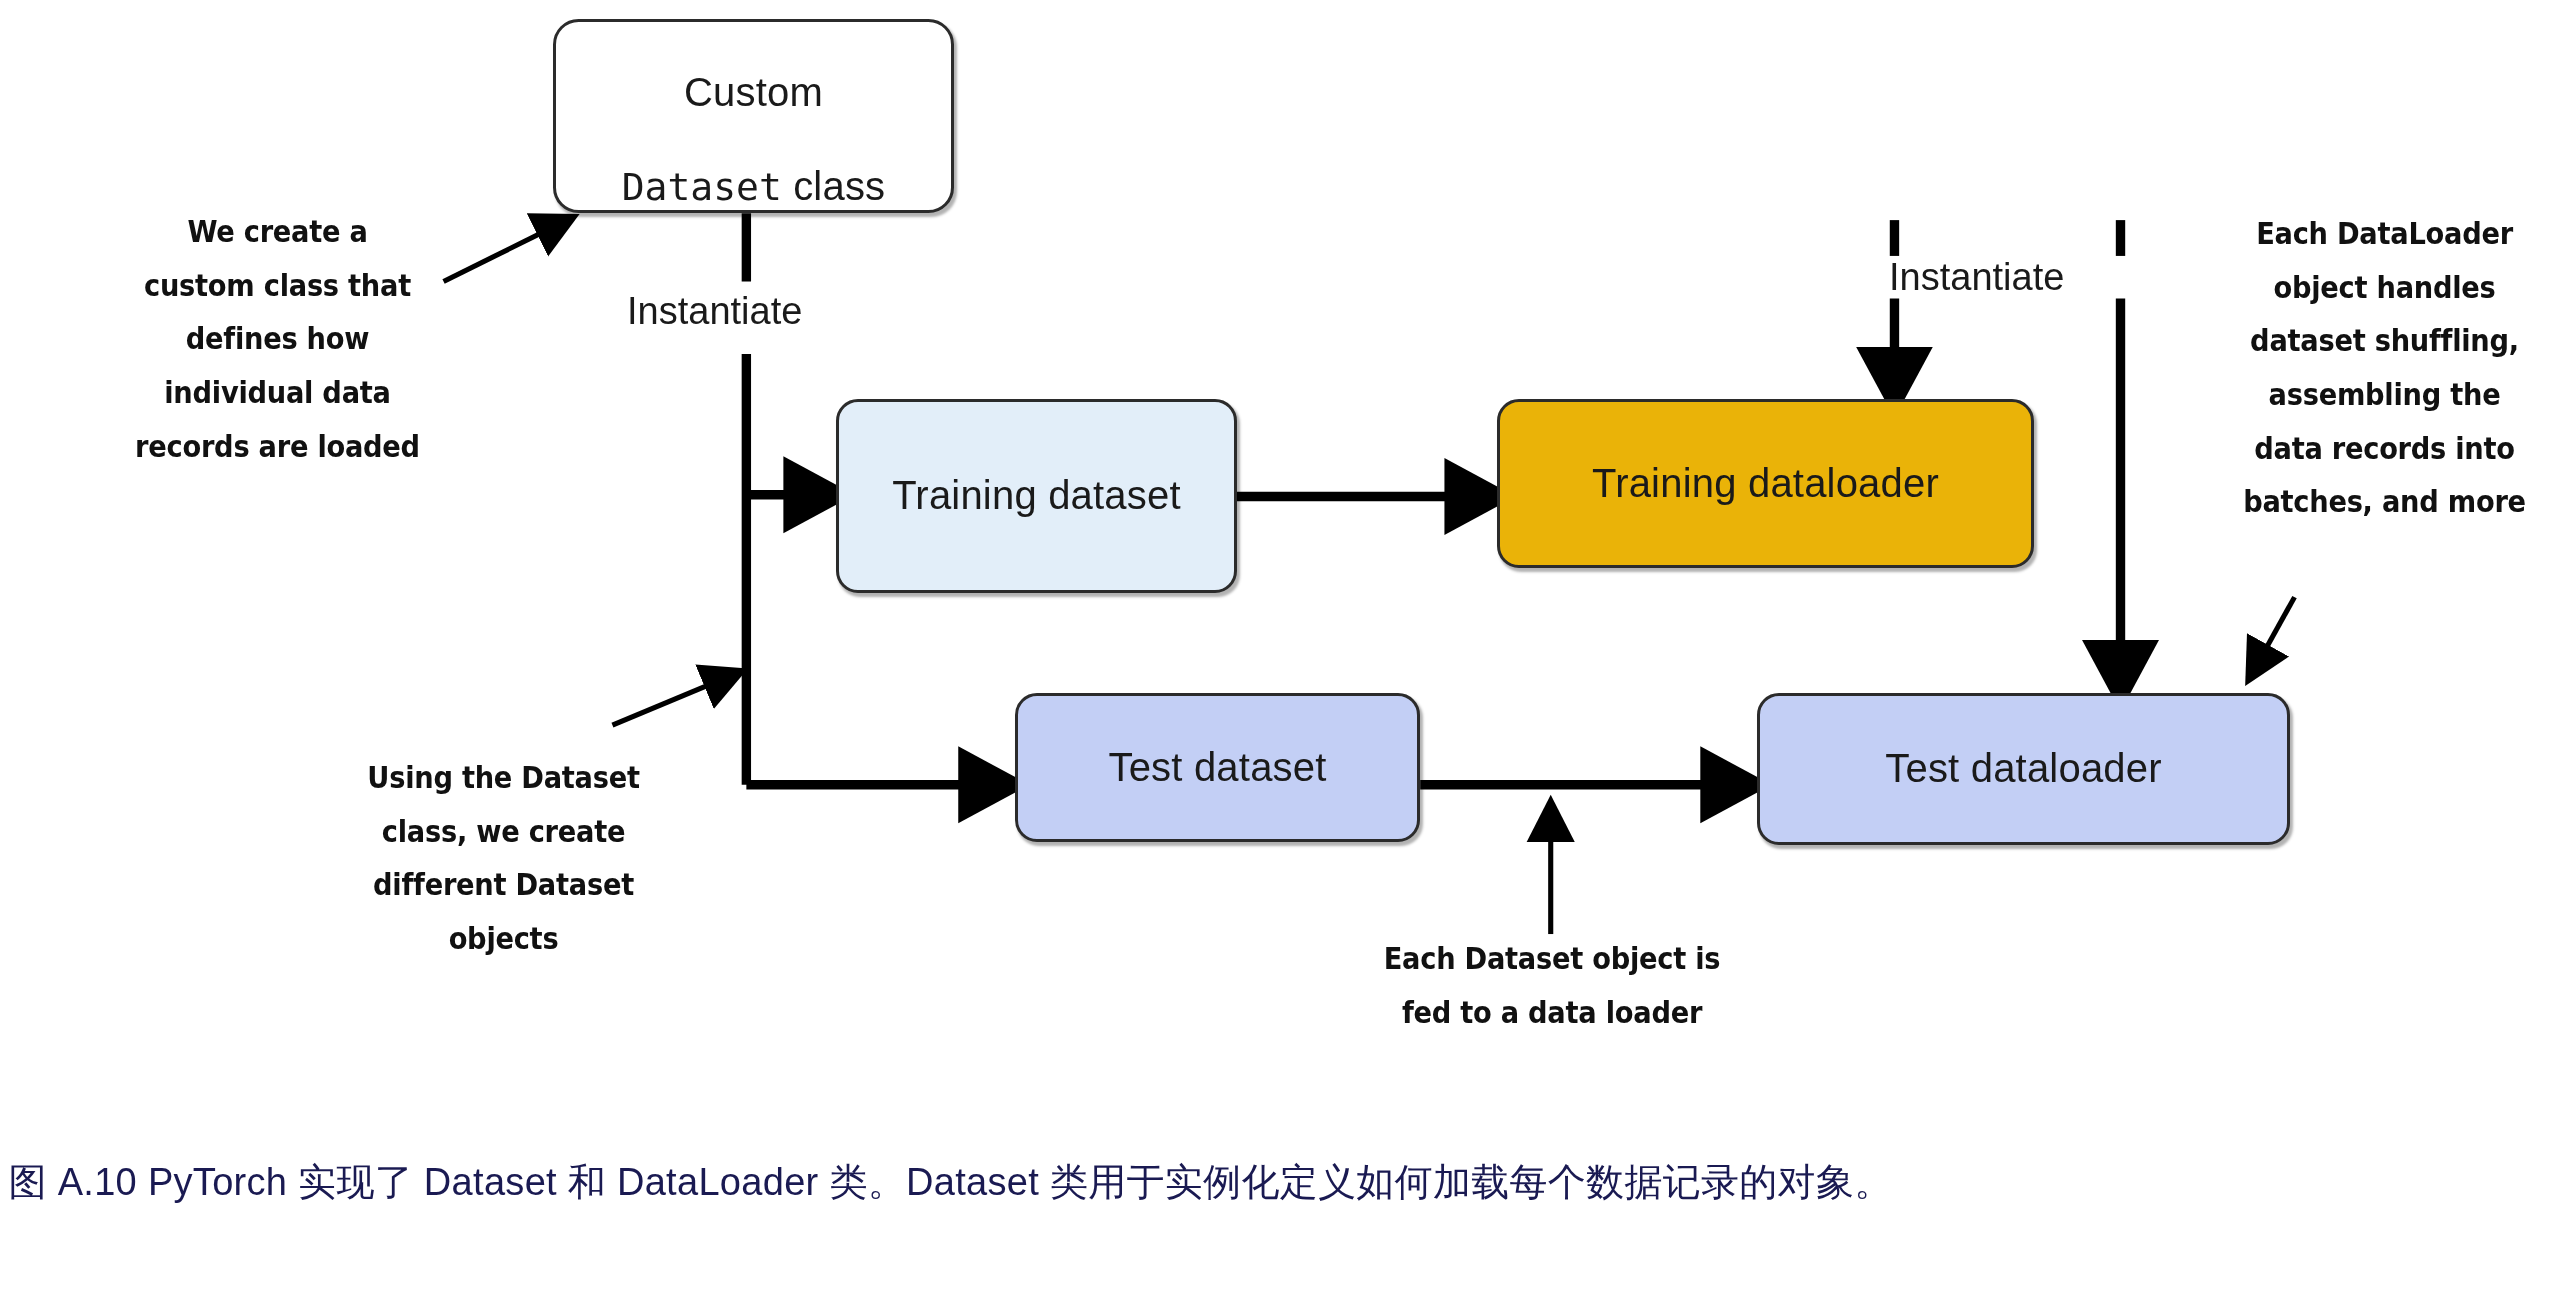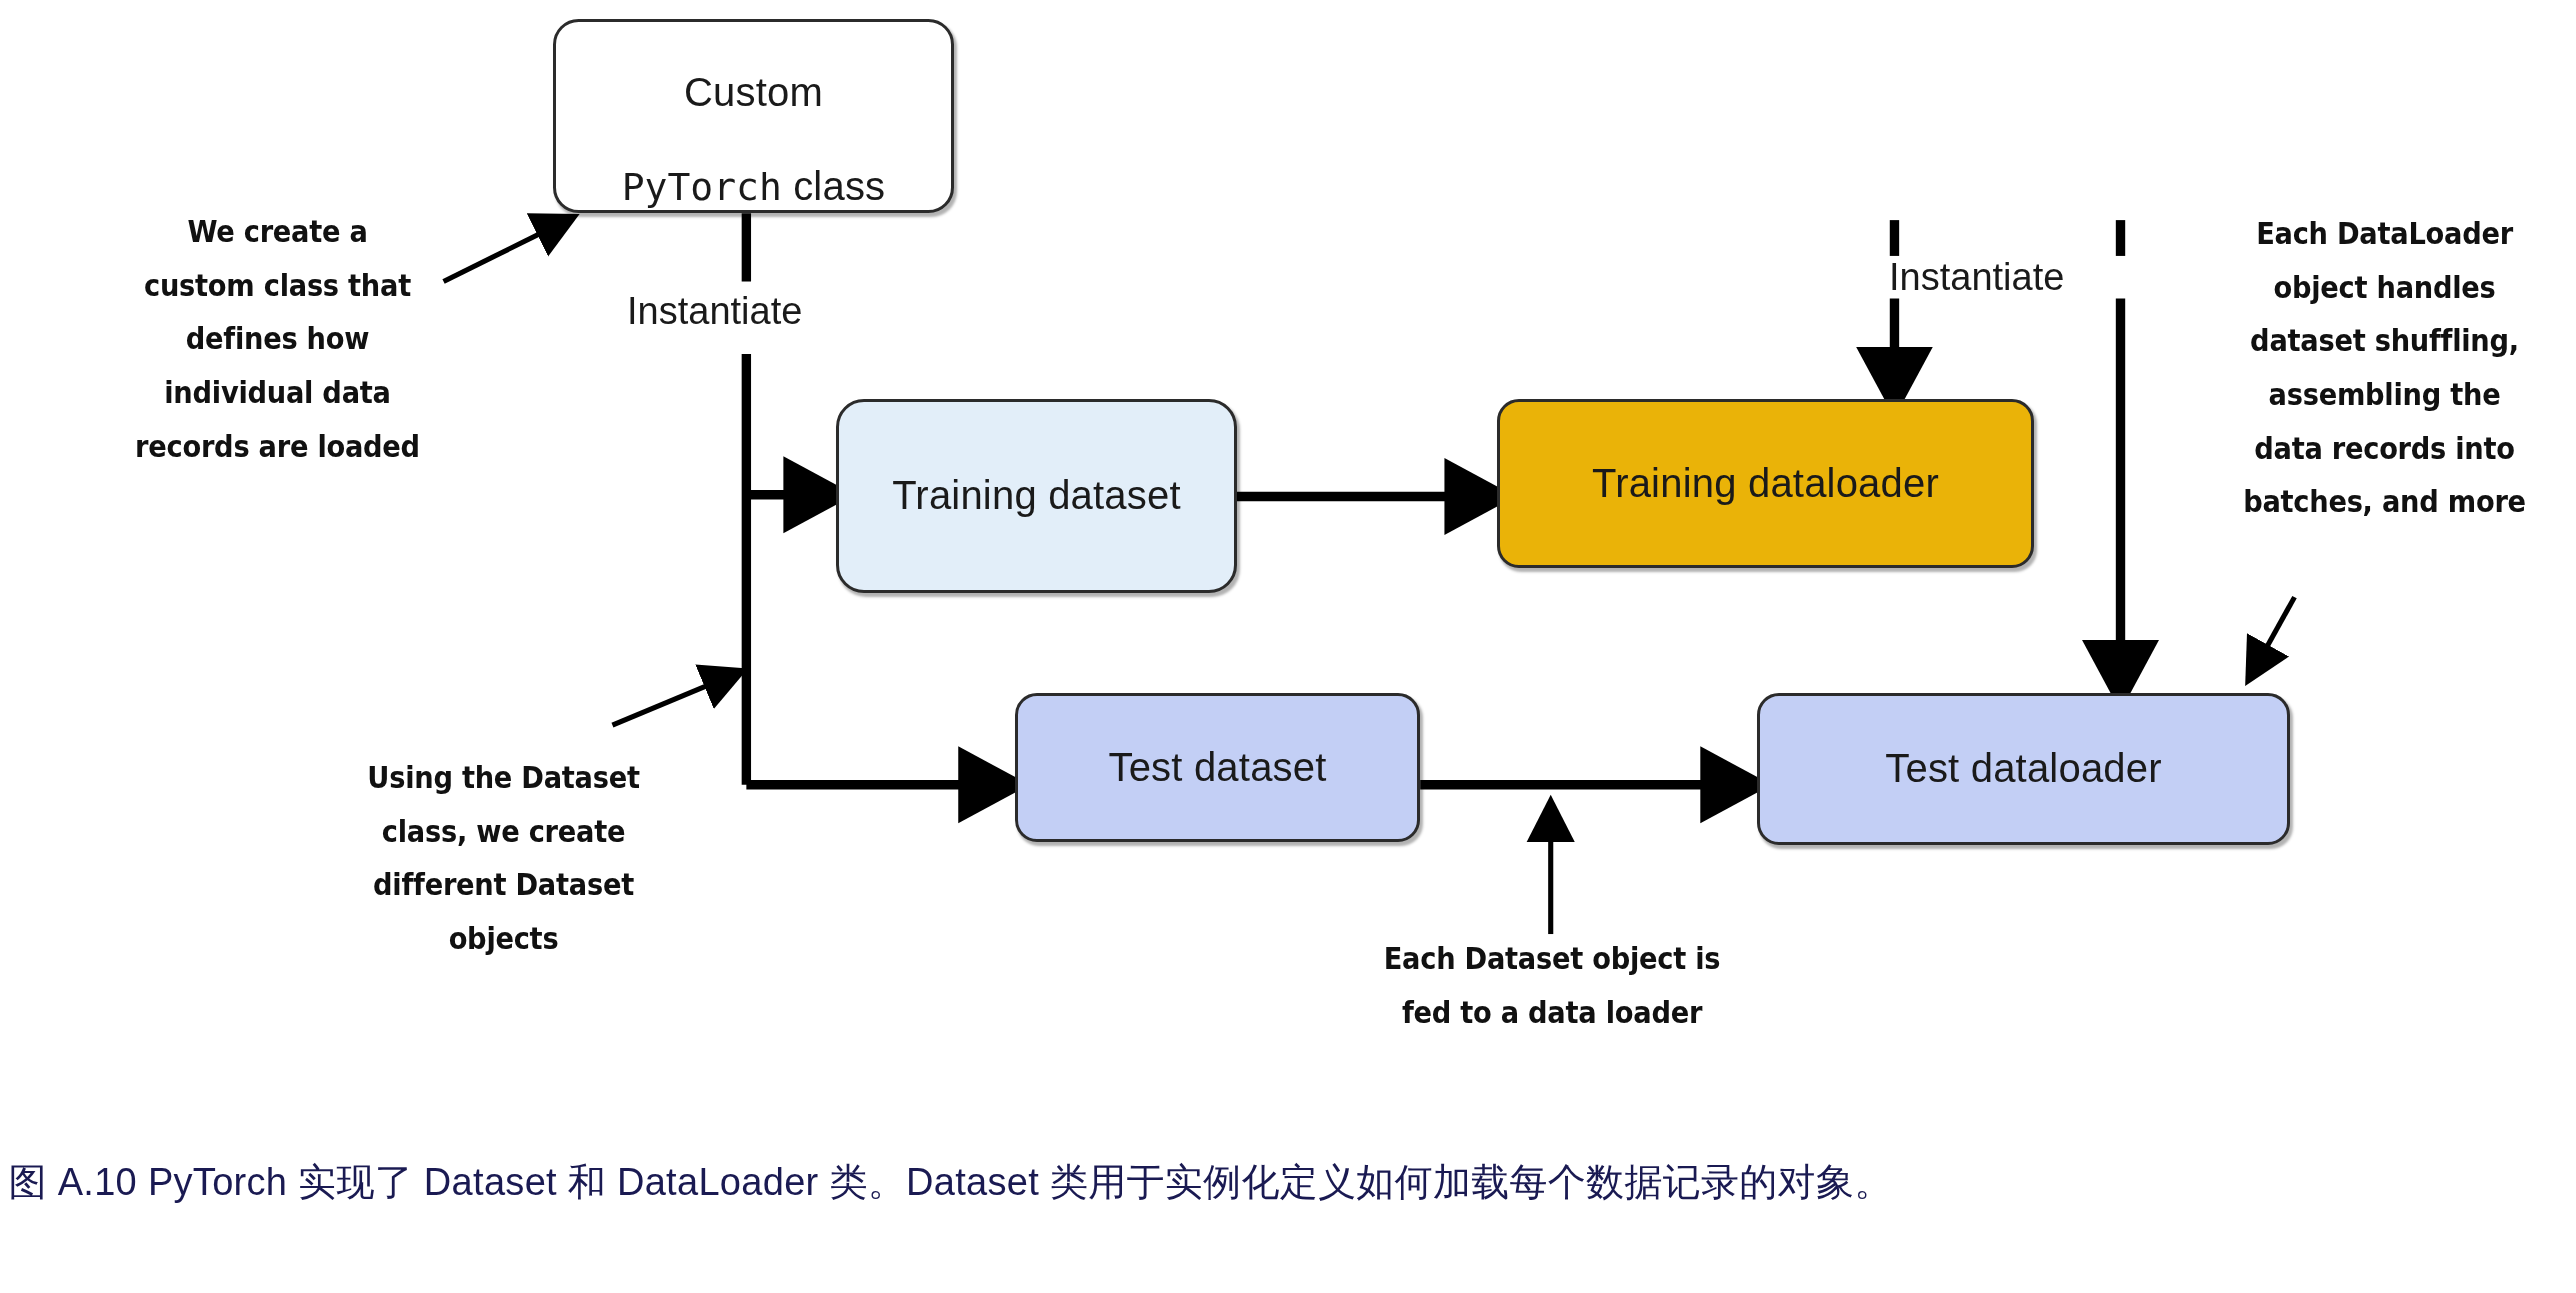--- a/index.html
+++ b/index.html
@@ -138,26 +138,26 @@
     <path d="M718,850 L862,790" stroke="#000000" stroke-width="6" fill="none" marker-end="url(#ah-thin)"></path>
 
     <path d="M2690,700 L2640,790" stroke="#000000" stroke-width="6" fill="none" marker-end="url(#ah-thin)"></path>
 
     <path d="M1818,1095 L1818,948" stroke="#000000" stroke-width="6" fill="none" marker-end="url(#ah-thin)"></path>
   </svg>
 
   <div class="node class-node" style="left:553px; top:19px; width:401px; height:194px;">
     <div class="node-label">
       <span class="sans">Custom</span><br>
-      <span class="mono">PyTorch</span><span class="sans"> class</span>
+      <span class="mono">Dataset</span><span class="sans"> class</span>
     </div>
   </div>
 
 
-  <div class="node" style="left:836px; top:399px; width:401px; height:194px; background:#e2eef9;border-radius:28px;">
+  <div class="node" style="left:836px; top:399px; width:401px; height:194px; background:#e2eef9;">
     <div class="node-label sans">Training dataset</div>
   </div>
 
   <div class="node" style="left:1497px; top:399px; width:537px; height:169px; background:#eab308;">
     <div class="node-label sans">Training dataloader</div>
   </div>
 
   <div class="node" style="left:1015px; top:693px; width:405px; height:149px; background:#c3cff5;">
     <div class="node-label sans">Test dataset</div>
   </div>

